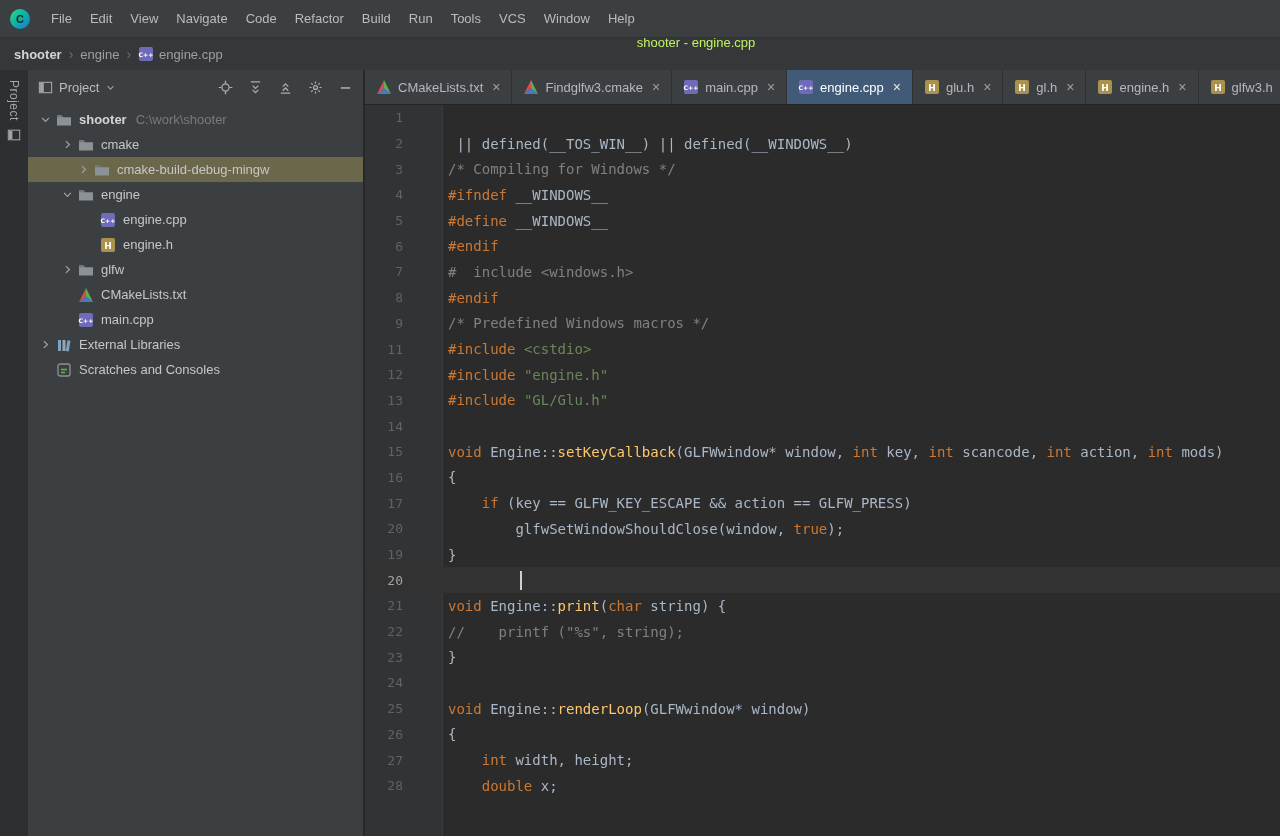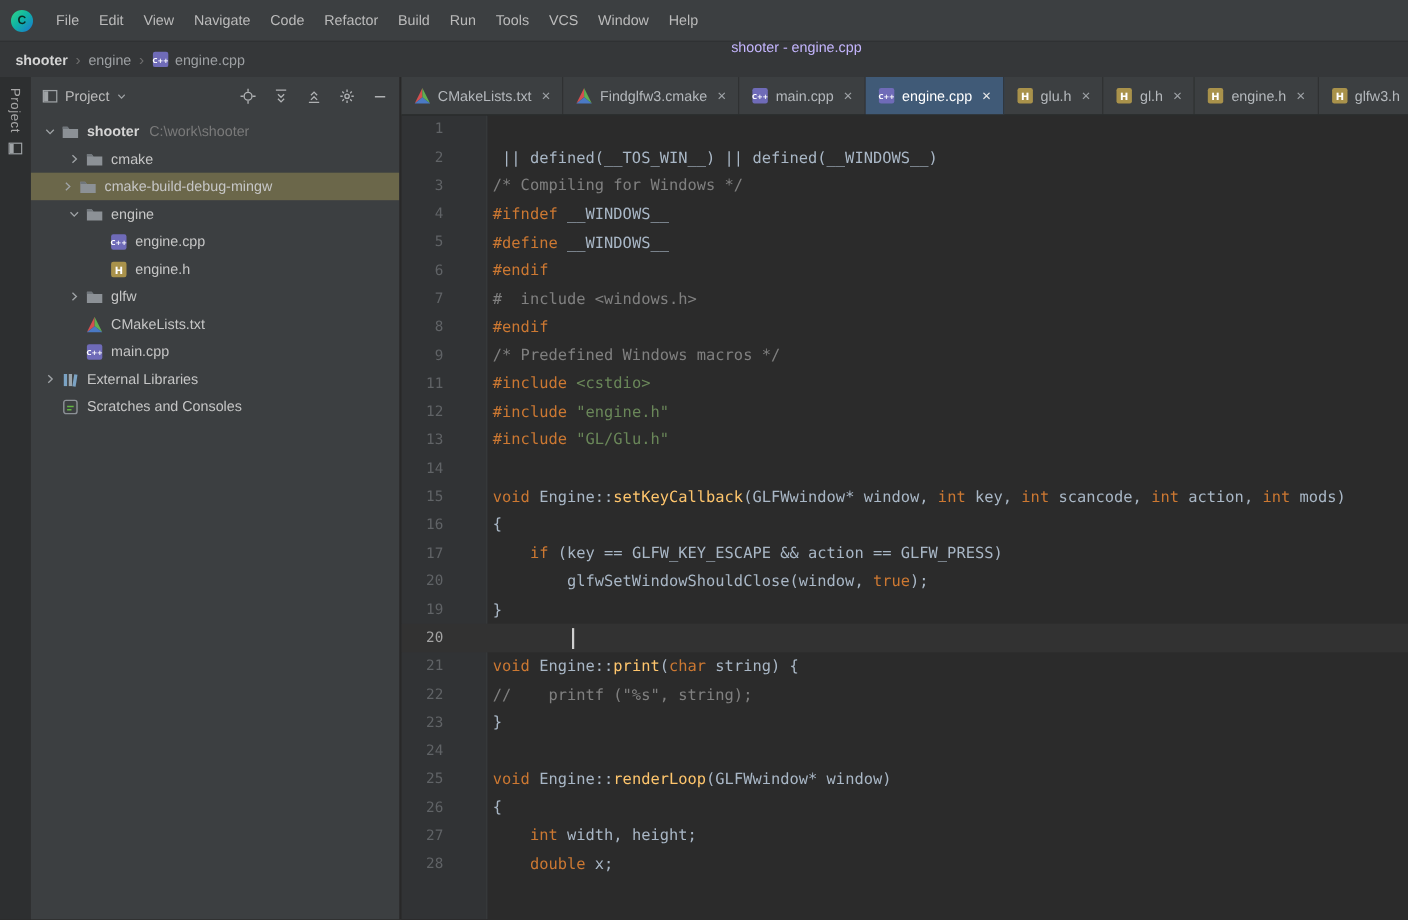--- a/index.html
+++ b/index.html
@@ -13,21 +13,21 @@
   }
   #app { display:flex; flex-direction:column; width:1280px; height:836px; }
 
   
   .menubar { height:37px; flex:0 0 37px; background:#3c3f41; display:flex; align-items:center; padding:0 10px; position:relative; }
   .logo { width:20px; height:20px; border-radius:50%; flex:0 0 20px;
           background:linear-gradient(135deg,#33d687 0%,#0fb5a3 45%,#1a76d2 100%);
           margin-right:12px; display:flex; align-items:center; justify-content:center;
           color:#0b2b20; font-weight:bold; font-size:11px; }
   .menu-item { padding:0 9px; color:#bbbbbb; }
-  .win-title { position:absolute; left:724px; transform:translateX(-50%); color:#c4b5fd; white-space:nowrap;margin-top:48px; }
+  .win-title { position:absolute; left:696px; transform:translateX(-50%); color:#bef264; white-space:nowrap;margin-top:48px; }
 
   
   .breadcrumbs { height:33px; flex:0 0 33px; background:#353739; border-top:1px solid #2f3132;
                  display:flex; align-items:center; padding:0 14px; gap:7px; }
   .crumb { color:#9da0a3; display:flex; align-items:center; gap:5px; }
   .crumb.bold span.lbl { color:#d4d4d4; font-weight:bold; }
   .crumb-sep { color:#6e6e6e; font-size:14px; }
   .bc-icon svg { width:16px; height:16px; display:block; }
 
   
@@ -192,21 +192,21 @@
               </svg>
             </span>
             <span class="tree-icon">
               <svg viewBox="0 0 16 16">
                 <path fill="#8c9196" d="M1 3.2h4.4l1.6 2H15v8.3H1z"></path>
                 <path fill="#70767b" d="M1 3.2h4.4l1.6 2H1z"></path>
               </svg>
             </span>
             <span class="tree-label">cmake</span>
           </div>
-          <div class="tree-row" style="background: rgb(107, 103, 74); padding-left: 24px;">
+          <div class="tree-row" style="background: rgb(107, 103, 74); padding-left: 46px;">
             <span class="tree-chev">
               <svg viewBox="0 0 16 16">
                 <path d="M6 3.8l4.4 4.2L6 12.2" fill="none" stroke="#9fa3a6" stroke-width="1.5"></path>
               </svg>
             </span>
             <span class="tree-icon">
               <svg viewBox="0 0 16 16">
                 <path fill="#8c9196" d="M1 3.2h4.4l1.6 2H15v8.3H1z"></path>
                 <path fill="#70767b" d="M1 3.2h4.4l1.6 2H1z"></path>
               </svg>

